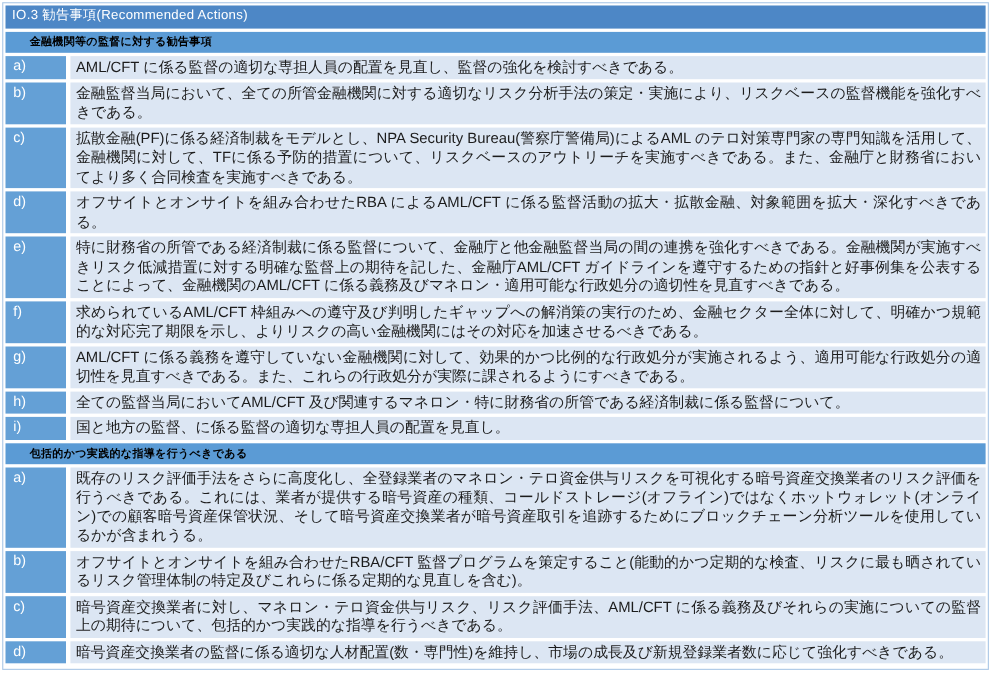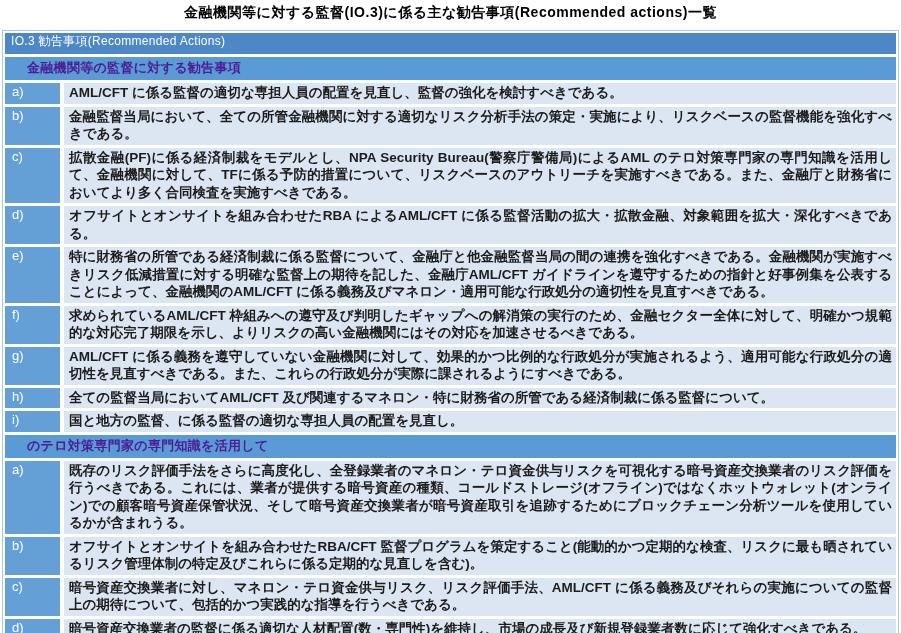--- a/index.html
+++ b/index.html
@@ -32,22 +32,22 @@
     background: #4d87c6;
     color: #ffffff;
     font-size: 12px;
     font-weight: normal;
     padding: 0 6px 4px 6px;
     margin-bottom: 3px;
     letter-spacing: 0.3px;
   }
   .section-header {
     background: #5b9bd5;
-    color: #4c1d95;
-    font-size: 13px;
+    color: #000000;
+    font-size: 10px;
     font-weight: bold;
     padding: 2px 6px 3px 22px;
     margin-bottom: 3px;
     letter-spacing: 0.3px;
   }
   .row {
     display: flex;
     margin-bottom: 3px;
   }
   .label-cell {
@@ -59,28 +59,26 @@
     margin-right: 4px;
   }
   .content-cell {
     flex: 1;
     background: #dce6f3;
     color: #1c1c1c;
     font-size: 13.5px;
     line-height: 17.5px;
     padding: 1px 4px 2px 5px;
     text-align: justify;
-    font-weight: bold;
   }
 </style>
 </head>
 <body>
 
 <div class="page">
-  <div class="doc-title">金融機関等に対する監督(IO.3)に係る主な勧告事項(Recommended actions)一覧</div>
 
   <div class="table-wrap">
     <div class="main-header">IO.3 勧告事項(Recommended Actions)</div>
     <div>
         <div class="section-header">金融機関等の監督に対する勧告事項</div>
         <div class="row">
           <div class="label-cell">a)</div>
           <div class="content-cell">AML/CFT に係る監督の適切な専担人員の配置を見直し、監督の強化を検討すべきである。</div>
         </div>
         <div class="row">
@@ -108,21 +106,21 @@
           <div class="content-cell">AML/CFT に係る義務を遵守していない金融機関に対して、効果的かつ比例的な行政処分が実施されるよう、適用可能な行政処分の適切性を見直すべきである。また、これらの行政処分が実際に課されるようにすべきである。</div>
         </div>
         <div class="row">
           <div class="label-cell">h)</div>
           <div class="content-cell">全ての監督当局においてAML/CFT 及び関連するマネロン・特に財務省の所管である経済制裁に係る監督について。</div>
         </div>
         <div class="row">
           <div class="label-cell">i)</div>
           <div class="content-cell">国と地方の監督、に係る監督の適切な専担人員の配置を見直し。</div>
         </div>
-        <div class="section-header">のテロ対策専門家の専門知識を活用して</div>
+        <div class="section-header">包括的かつ実践的な指導を行うべきである</div>
         <div class="row">
           <div class="label-cell">a)</div>
           <div class="content-cell">既存のリスク評価手法をさらに高度化し、全登録業者のマネロン・テロ資金供与リスクを可視化する暗号資産交換業者のリスク評価を行うべきである。これには、業者が提供する暗号資産の種類、コールドストレージ(オフライン)ではなくホットウォレット(オンライン)での顧客暗号資産保管状況、そして暗号資産交換業者が暗号資産取引を追跡するためにブロックチェーン分析ツールを使用しているかが含まれうる。</div>
         </div>
         <div class="row">
           <div class="label-cell">b)</div>
           <div class="content-cell">オフサイトとオンサイトを組み合わせたRBA/CFT 監督プログラムを策定すること(能動的かつ定期的な検査、リスクに最も晒されているリスク管理体制の特定及びこれらに係る定期的な見直しを含む)。</div>
         </div>
         <div class="row">
           <div class="label-cell">c)</div>

